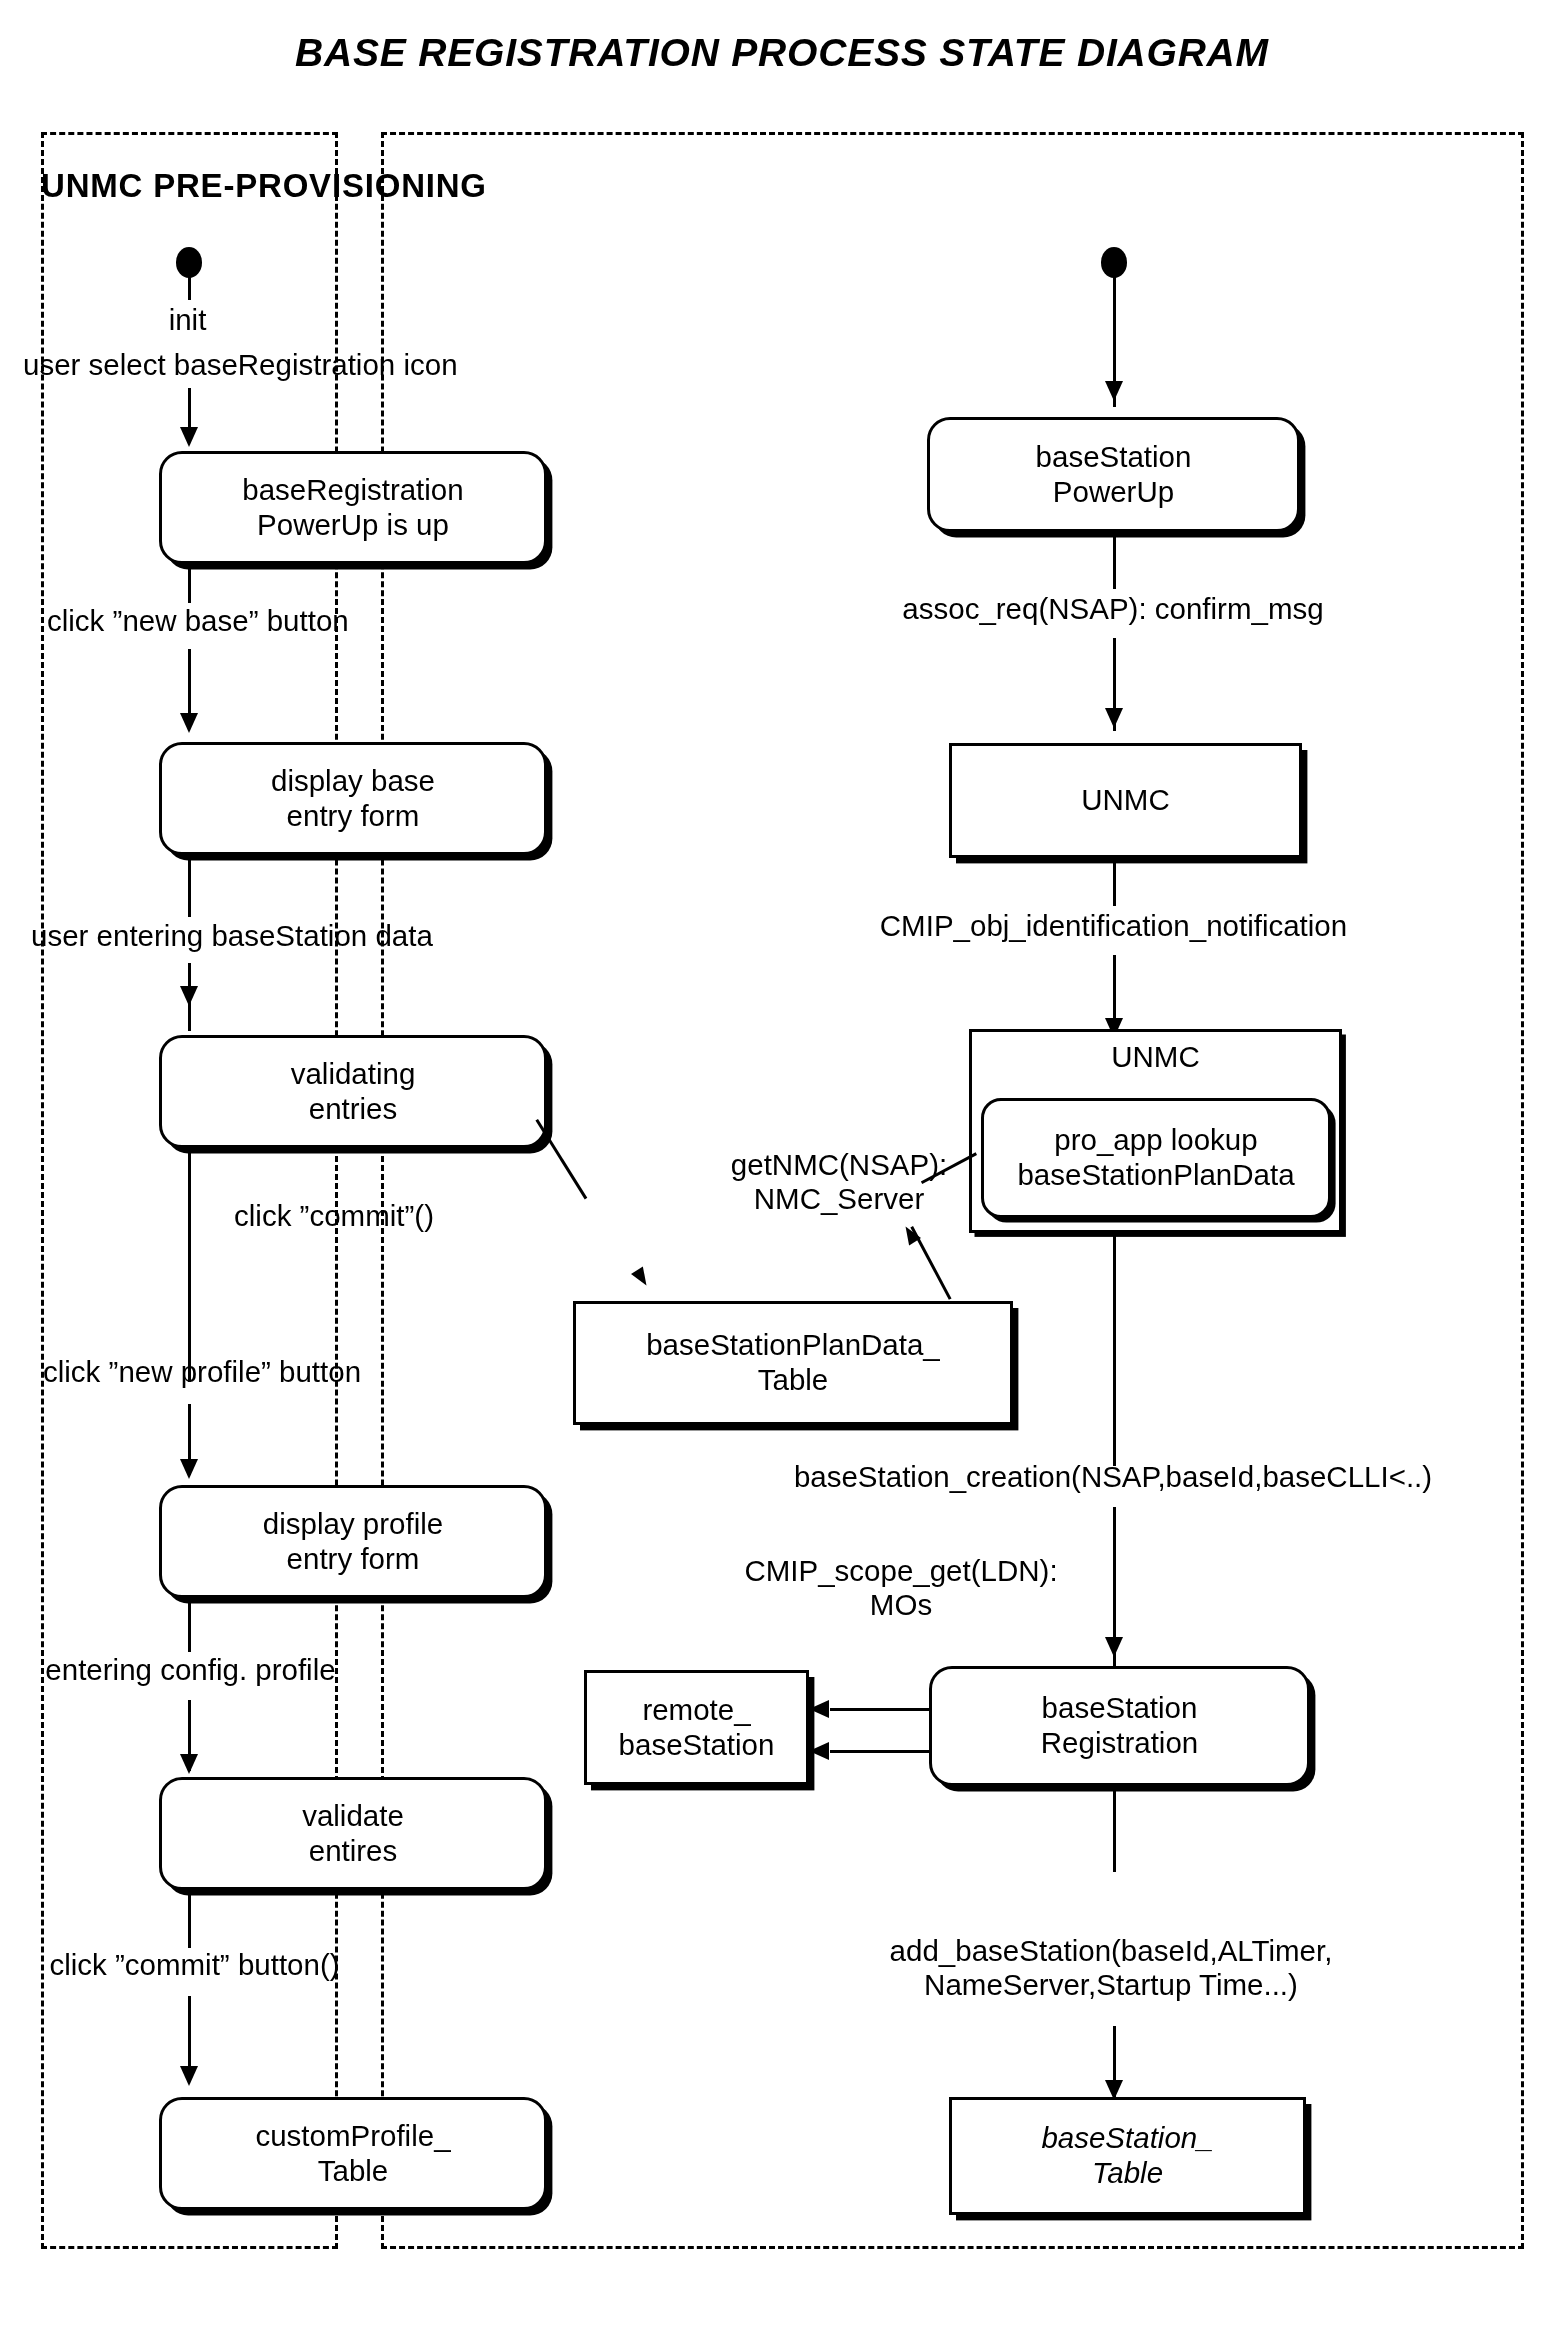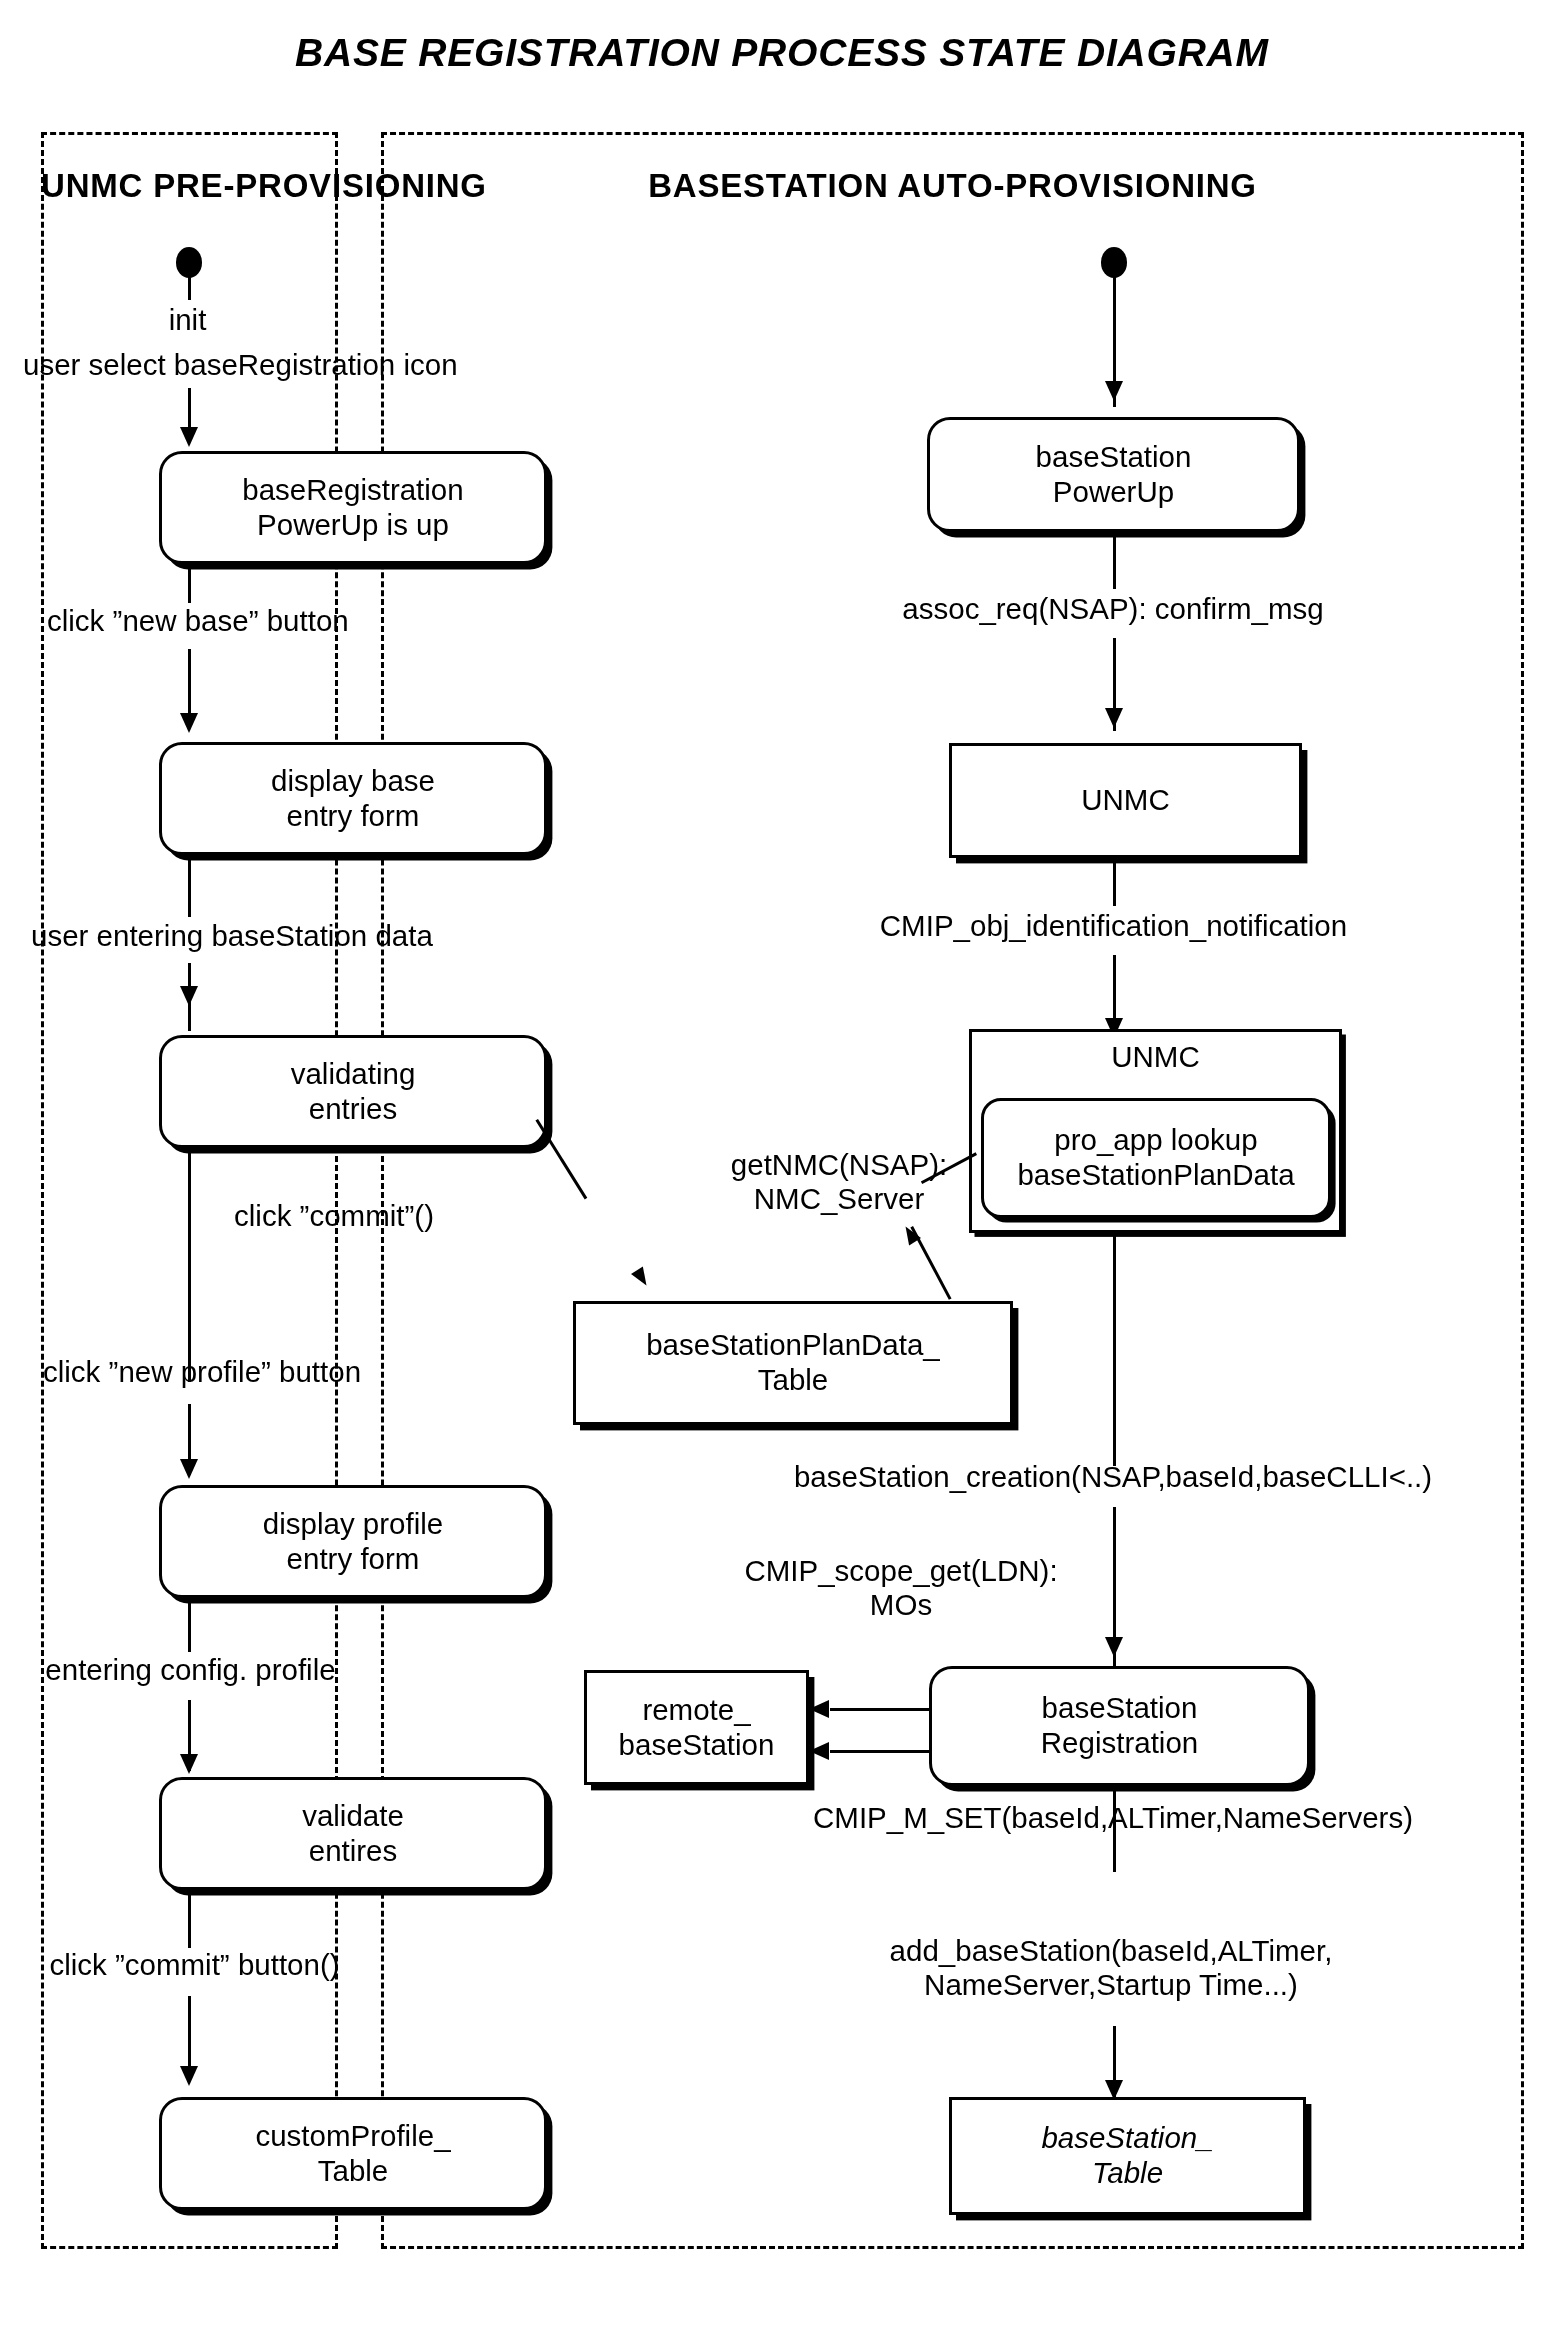--- a/index.html
+++ b/index.html
@@ -79,21 +79,20 @@
 <body>
 
 <div id="stage">
 
   <div class="title">BASE REGISTRATION PROCESS STATE DIAGRAM</div>
 
   <div class="panel" style="left:41px;top:132px;width:297px;height:2117px;"></div>
   <div class="panel" style="left:381px;top:132px;width:1143px;height:2117px;"></div>
 
   <div class="panel-title" style="left:41px;top:167px;width:297px;">UNMC PRE-PROVISIONING</div>
-  <div class="panel-title" style="left:381px;top:167px;width:1143px;">BASESTATION AUTO-PROVISIONING</div>
 
   <div class="initdot" style="left:176px;top:247px;"></div>
   <div class="vline" style="left:188px;top:277px;height:23px;"></div>
 
   <div class="lbl" style="left:110px;top:303px;width:155px;">init</div>
 
   <div class="lbl" style="left:23px;top:348px;width:334px;">user select baseRegistration icon</div>
 
   <div class="vline" style="left:188px;top:388px;height:43px;"></div>
   <div class="arrowdown" style="left:180px;top:427px;"></div>
@@ -225,21 +224,20 @@
     <span class="ln">baseStation</span>
     <span class="ln">Registration</span>
   </div>
 
   <div class="hline" style="left:830px;top:1708px;width:101px;"></div>
   <div class="arrowleft" style="left:809px;top:1700px;"></div>
 
   <div class="hline" style="left:830px;top:1750px;width:101px;"></div>
   <div class="arrowleft" style="left:809px;top:1742px;"></div>
 
-  <div class="lbl" style="left:748px;top:1801px;width:730px;">CMIP_M_SET(baseId,ALTimer,NameServers)</div>
 
   <div class="vline" style="left:1113px;top:1787px;height:85px;"></div>
 
   <div class="lbl multi" style="left:738px;top:1934px;width:746px;text-align:center;">
     <span>add_baseStation(baseId,ALTimer,</span><br>
     <span>NameServer,Startup Time...)</span>
   </div>
 
   <div class="vline" style="left:1113px;top:2026px;height:78px;"></div>
   <div class="arrowdown" style="left:1105px;top:2080px;"></div>

